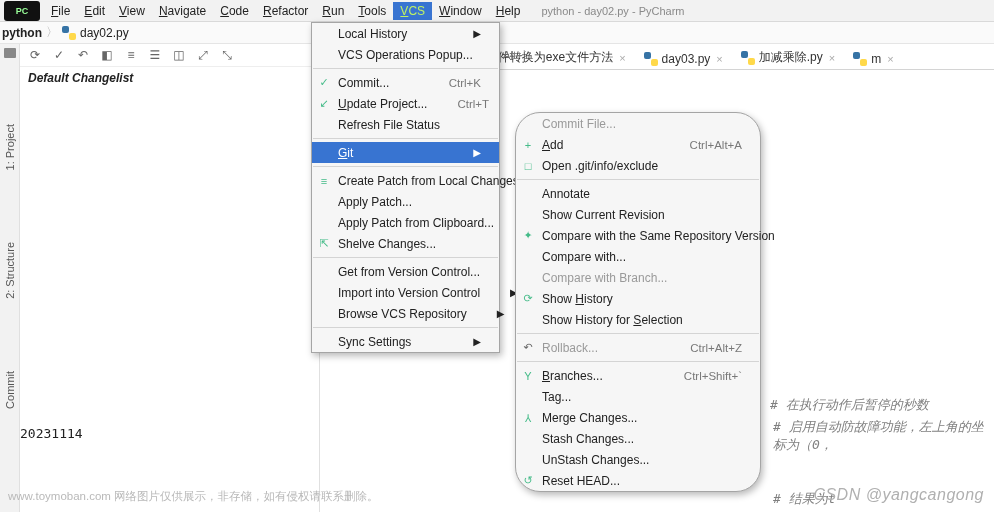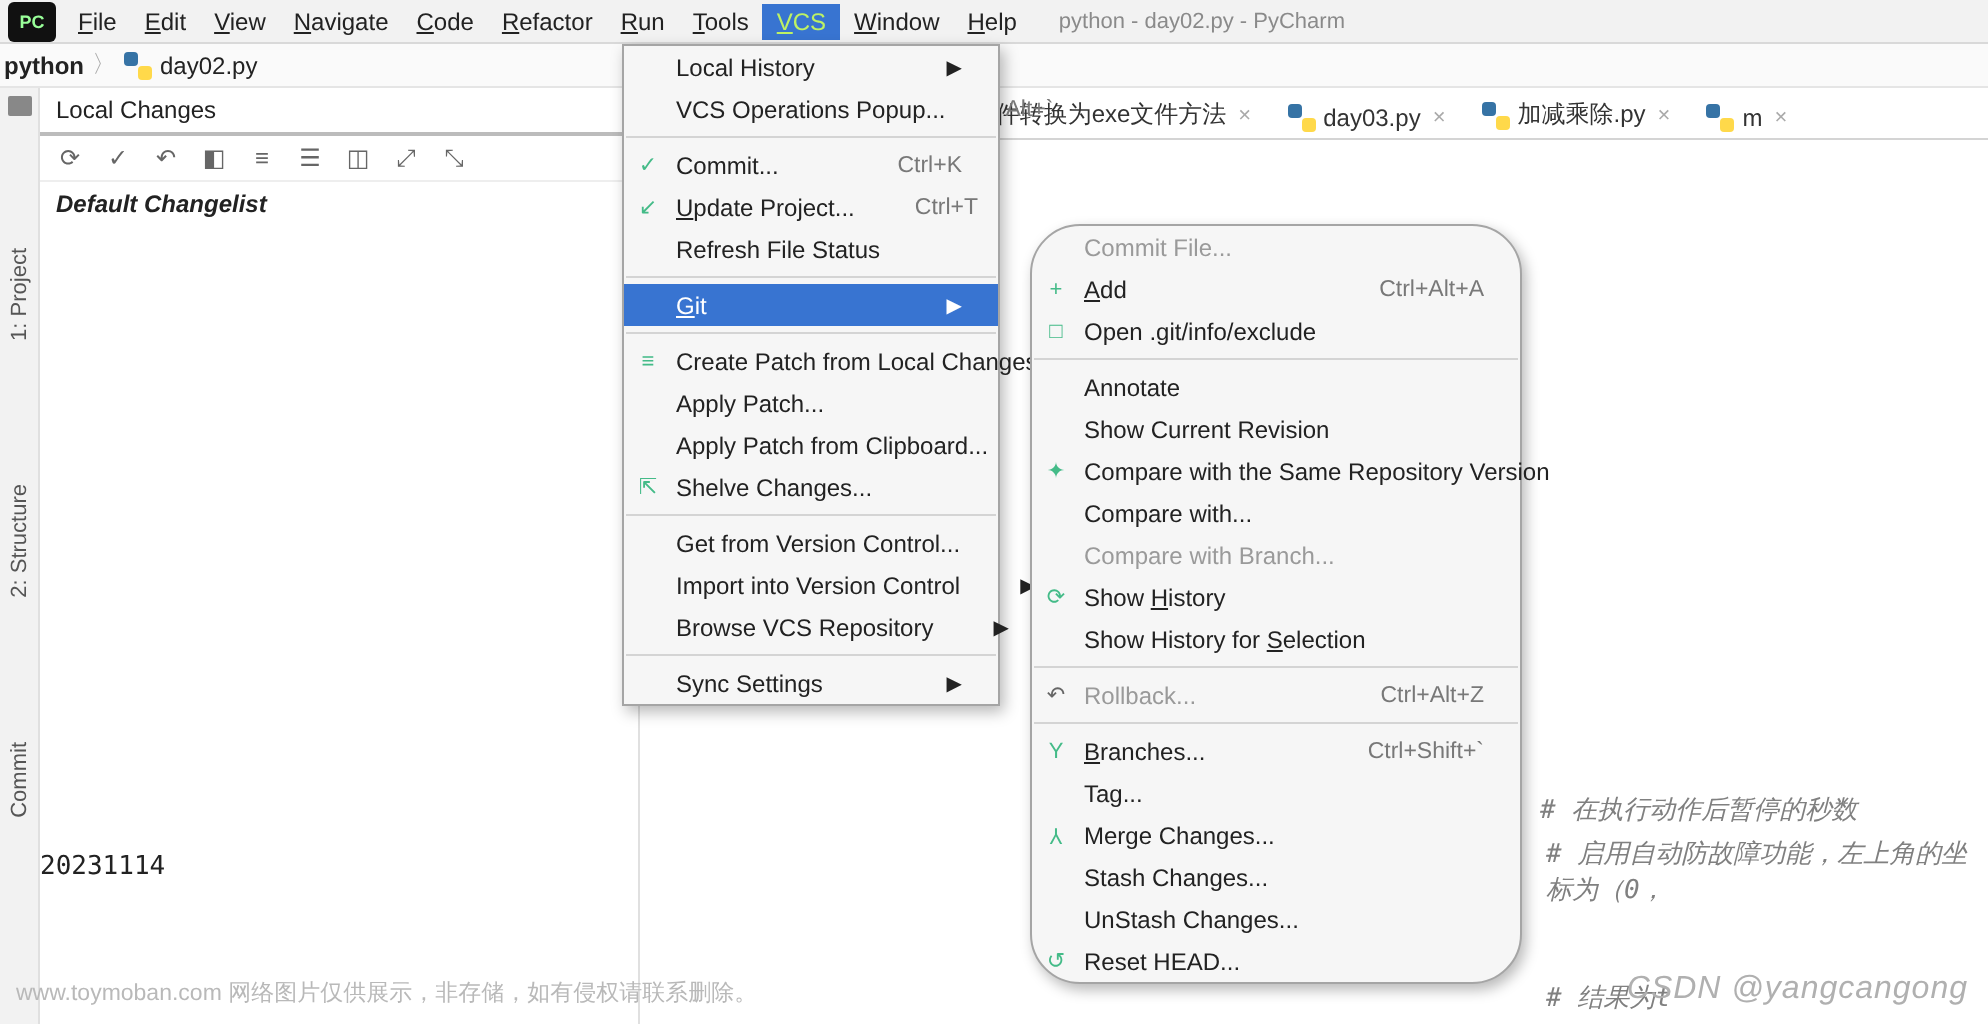--- a/index.html
+++ b/index.html
@@ -1,18 +1,18 @@
 <!DOCTYPE html>
 <html><head>
 <meta charset="utf-8">
 <style>
 * { margin:0; padding:0; box-sizing:border-box; font-family:"Segoe UI",Arial,sans-serif; font-size:12px; }
 body { width:994px; height:512px; background:#fff; position:relative; overflow:hidden; color:#222; }
 .menubar { height:22px; display:flex; align-items:center; background:#f2f2f2; border-bottom:1px solid #d9d9d9; }
-.pc-logo { width:24px; height:20px; margin:0 4px; background:#111; border-radius:3px; display:flex; align-items:center; justify-content:center; }
+.pc-logo { width:36px; height:20px; margin:0 4px; background:#111; border-radius:3px; display:flex; align-items:center; justify-content:center; }
 .pc-logo span{ color:#9f9; font-weight:bold; font-size:9px; }
 .menubar .mi { padding:2px 7px; cursor:default; }
 .menubar .mi u{ text-decoration:underline; }
 .menubar .mi.sel { background:#3874d1; color:#bef264; }
 .menubar .title { margin-left:14px; color:#8a8a8a; font-size:11px; }
 .crumbs { height:22px; display:flex; align-items:center; padding-left:2px; background:#fafafa; border-bottom:1px solid #e5e5e5; gap:4px; }
 .crumbs .sep { color:#aaa; }
 .py-icon { width:14px; height:14px; display:inline-block; position:relative; }
 .py-icon::before{content:"";position:absolute;width:7px;height:7px;background:#3673a5;border-radius:2px;top:0;left:0;}
 .py-icon::after{content:"";position:absolute;width:7px;height:7px;background:#ffd94a;border-radius:2px;bottom:0;right:0;}
@@ -71,21 +71,20 @@
 
 <div class="main">
   <div class="gutter-left">
     <span class="folder-ico"></span>
     <div class="vtab">1: Project</div>
     <div class="vtab">2: Structure</div>
     <div class="vtab">Commit</div>
   </div>
 
   <div class="changes-panel">
-    <div class="hdr">Local Changes</div>
     <div class="toolbar">
       <span>⟳</span>
       <span>✓</span>
       <span>↶</span>
       <span>◧</span>
       <span>≡</span>
       <span>☰</span>
       <span>◫</span>
       <span>⤢</span>
       <span>⤡</span>

